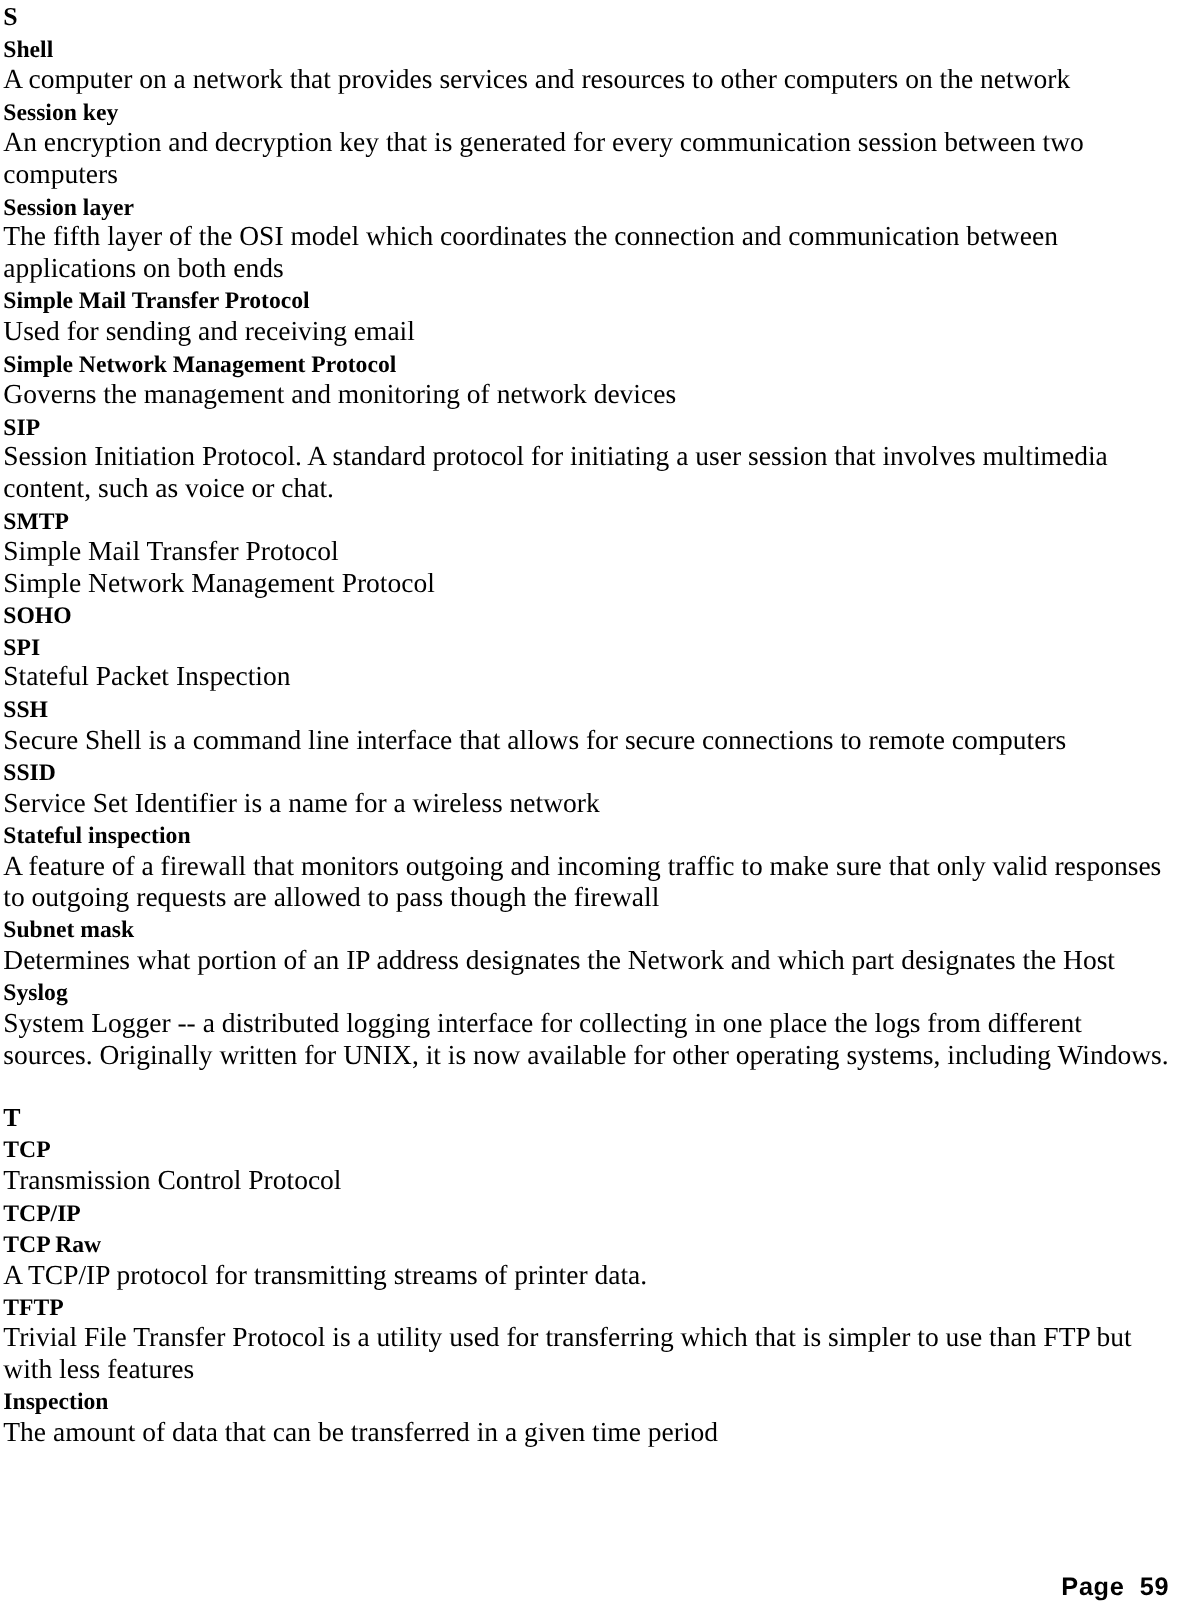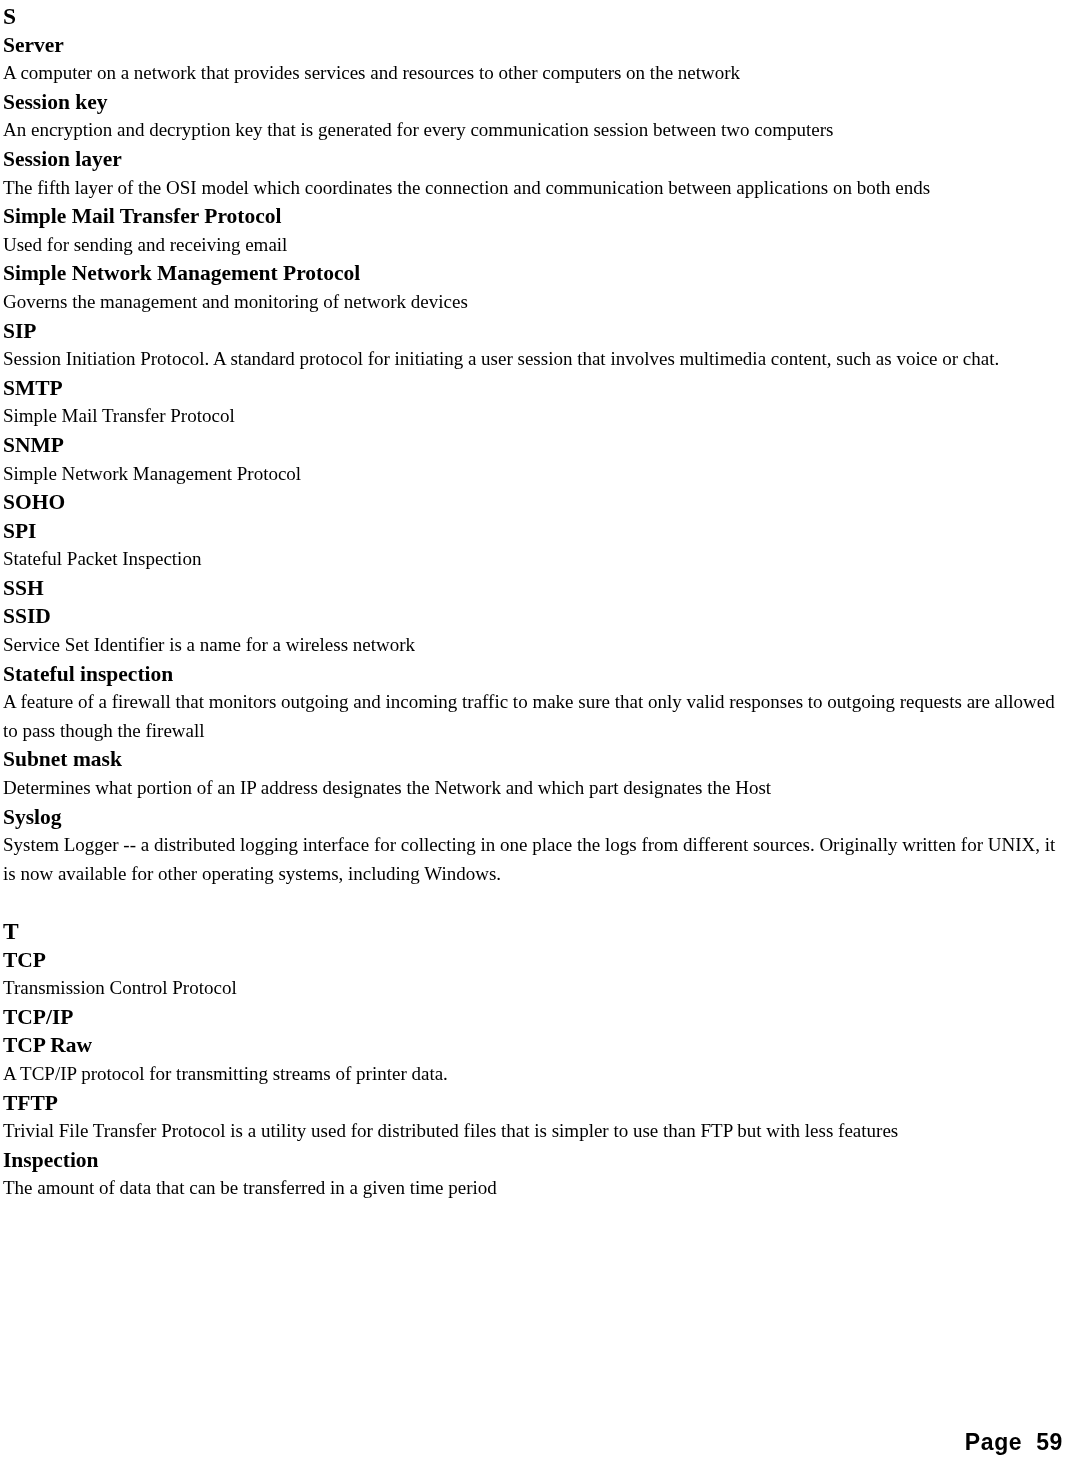--- a/index.html
+++ b/index.html
@@ -45,21 +45,21 @@
   .term {
     font-size: 21.5px;
     font-weight: bold;
     line-height: 28.6px;
     margin: 0;
     white-space: pre;
   }
 
   
   .definition {
-    font-size: 19px;
+    font-size: 25px;
     font-weight: normal;
     line-height: 28.6px;
     margin: 0;
     text-align: left;
   }
 
   
   .spacer-line {
     font-size: 21.5px;
     line-height: 28.6px;
@@ -80,50 +80,50 @@
   }
 </style>
 </head>
 <body>
 
 <div class="page">
   <div class="content">
 
     <div class="section-letter">S</div>
 
-    <div class="term">Server</div>
+    <div class="term">Shell</div>
     <div class="definition">A computer on a network that provides services and resources to other computers on the network</div>
 
     <div class="term">Session key</div>
     <div class="definition">An encryption and decryption key that is generated for every communication session between two computers</div>
 
     <div class="term">Session layer</div>
     <div class="definition">The fifth layer of the OSI model which coordinates the connection and communication between applications on both ends</div>
 
     <div class="term">Simple Mail Transfer Protocol</div>
     <div class="definition">Used for sending and receiving email</div>
 
     <div class="term">Simple Network Management Protocol</div>
     <div class="definition">Governs the management and monitoring of network devices</div>
 
     <div class="term">SIP</div>
     <div class="definition">Session Initiation Protocol. A standard protocol for initiating a user session that involves multimedia content, such as voice or chat.</div>
 
     <div class="term">SMTP</div>
     <div class="definition">Simple Mail Transfer Protocol</div>
 
-    <div class="term">SNMP</div>
     <div class="definition">Simple Network Management Protocol</div>
 
     <div class="term">SOHO</div>
 
     <div class="term">SPI</div>
     <div class="definition">Stateful Packet Inspection</div>
 
     <div class="term">SSH</div>
+    <div class="definition">Secure Shell is a command line interface that allows for secure connections to remote computers</div>
 
     <div class="term">SSID</div>
     <div class="definition">Service Set Identifier is a name for a wireless network</div>
 
     <div class="term">Stateful inspection</div>
     <div class="definition">A feature of a firewall that monitors outgoing and incoming traffic to make sure that only valid responses to outgoing requests are allowed to pass though the firewall</div>
 
     <div class="term">Subnet mask</div>
     <div class="definition">Determines what portion of an IP address designates the Network and which part designates the Host</div>
 
@@ -136,21 +136,21 @@
 
     <div class="term">TCP</div>
     <div class="definition">Transmission Control Protocol</div>
 
     <div class="term">TCP/IP</div>
 
     <div class="term">TCP Raw</div>
     <div class="definition">A TCP/IP protocol for transmitting streams of printer data.</div>
 
     <div class="term">TFTP</div>
-    <div class="definition">Trivial File Transfer Protocol is a utility used for distributed files that is simpler to use than FTP but with less features</div>
+    <div class="definition">Trivial File Transfer Protocol is a utility used for transferring which that is simpler to use than FTP but with less features</div>
 
     <div class="term">Inspection</div>
     <div class="definition">The amount of data that can be transferred in a given time period</div>
 
   </div>
 
   <div class="footer">Page  59</div>
 </div>
 
 </body></html>

